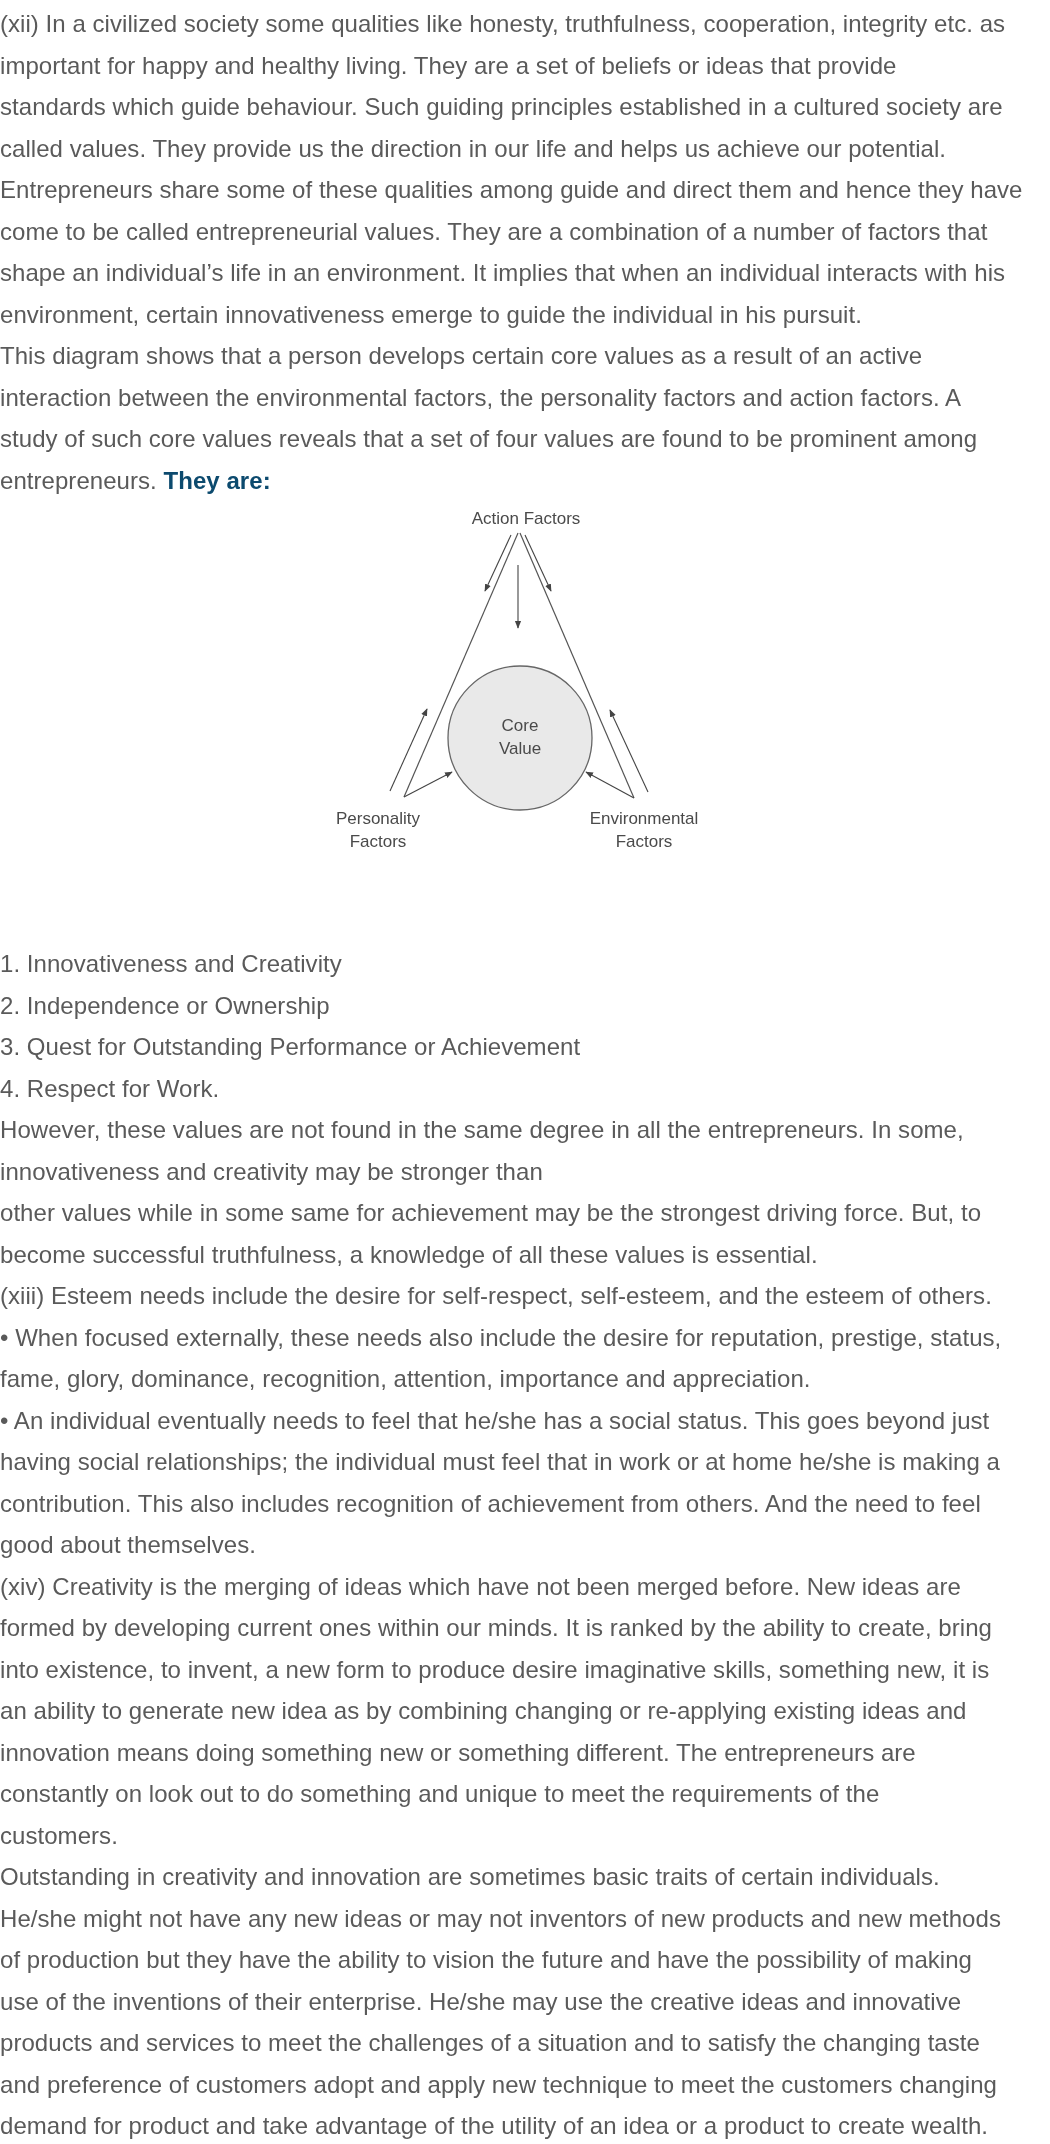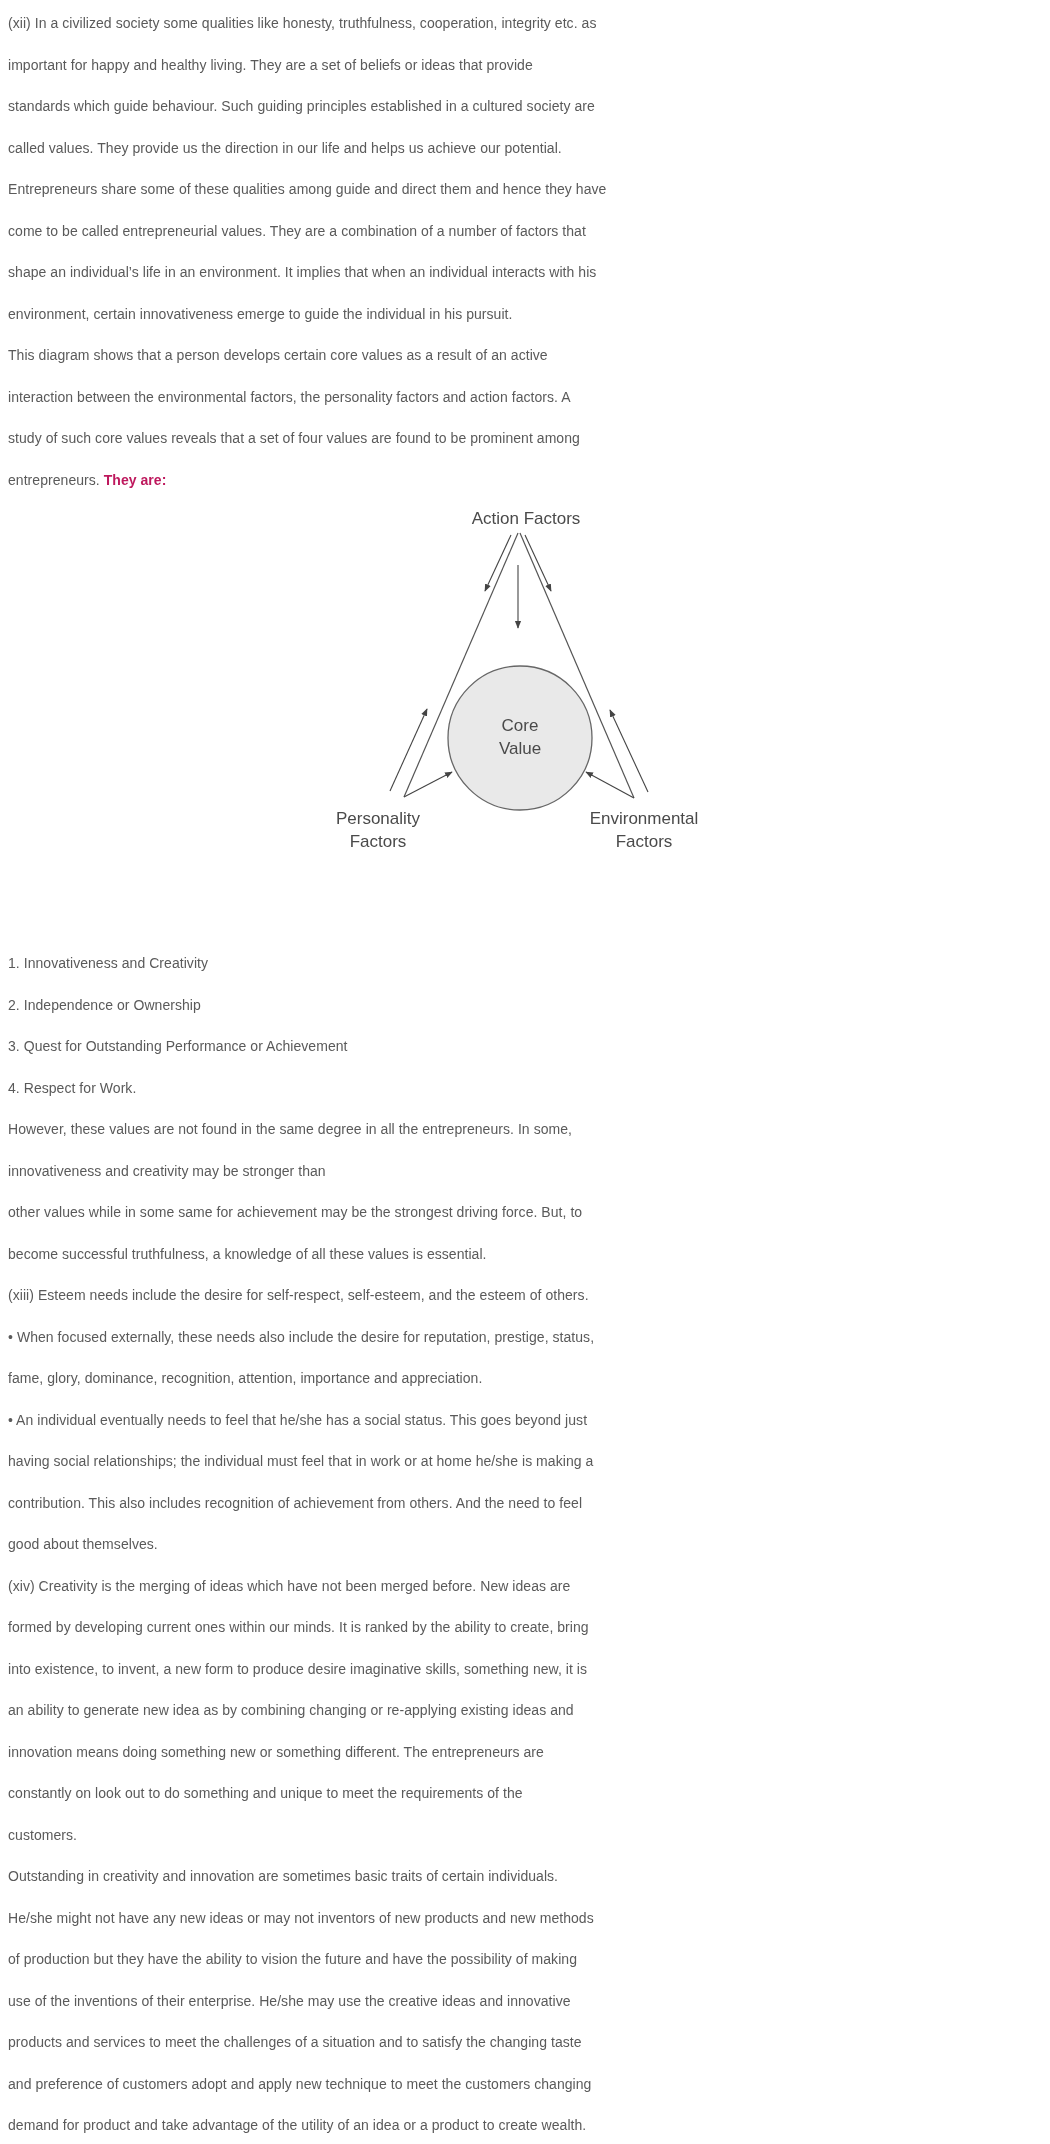--- a/index.html
+++ b/index.html
@@ -1,20 +1,20 @@
 <!DOCTYPE html>
 <html><head>
 <meta charset="utf-8">
 <style>
   html, body { margin: 0; padding: 0; background: #ffffff; }
   body { width: 1050px; height: 2144px; position: relative; overflow: hidden;
          font-family: "Liberation Sans", "DejaVu Sans", sans-serif; color: #5a5a5a; }
-  .line { position: absolute; left: 8px; height: 41.5px; line-height: 41.5px;
-          font-size: 14px; white-space: nowrap; letter-spacing: 0.05px; text-align: center; }
-  .bold { font-weight: bold; color: #be185d; }
+  .line { position: absolute; left: 0; height: 41.5px; line-height: 41.5px;
+          font-size: 24px; white-space: nowrap; letter-spacing: 0.05px; text-align: center; }
+  .bold { font-weight: bold; color: #0c4a6e; }
   #diagram { position: absolute; left: 300px; top: 490px; width: 450px; height: 380px; }
   #diagram svg { display: block; }
   .dlabel { font-family: "Liberation Sans", "DejaVu Sans", sans-serif; font-size: 17px; fill: #4a4a4a; }
 </style>
 </head>
 <body>
 
 <div>
   <div class="line" style="top:3px">(xii) In a civilized society some qualities like honesty, truthfulness, cooperation, integrity etc. as</div>
   <div class="line" style="top:44.5px">important for happy and healthy living. They are a set of beliefs or ideas that provide</div>

